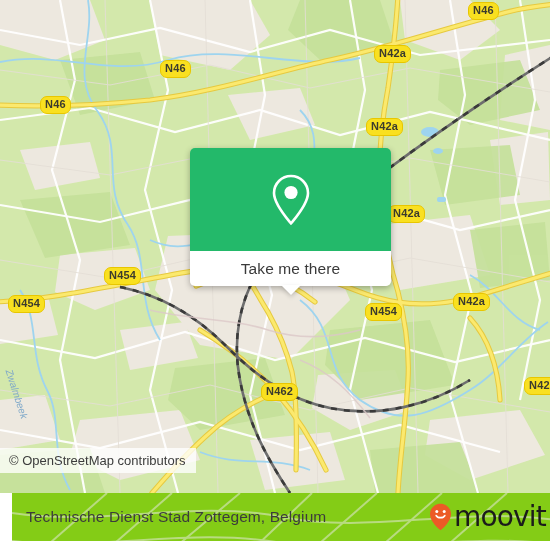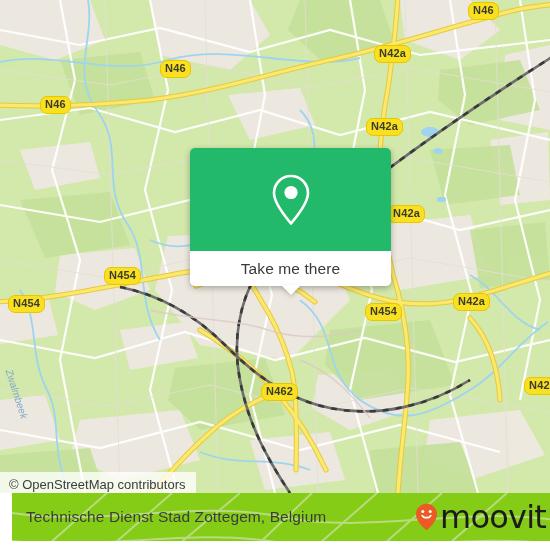--- a/index.html
+++ b/index.html
@@ -113,21 +113,21 @@
     border-left: 10px solid transparent;
     border-right: 10px solid transparent;
     border-top: 10px solid #ffffff;
     filter: drop-shadow(0 2px 2px rgba(0,0,0,0.18));
   }
 
   
   .attribution {
     position: absolute;
     left: 0;
-    top: 472px;
+    top: 448px;
     height: 25px;
     background: rgba(255,255,255,0.78);
     display: flex;
     align-items: center;
     padding: 0 10px 0 9px;
     box-sizing: border-box;
     z-index: 25;
   }
   .attribution span {
     font-size: 13px;
@@ -164,21 +164,21 @@
     z-index: 2;
   }
   .brand {
     position: relative;
     display: flex;
     align-items: center;
     z-index: 2;
   }
   .brand-pin { width: 23px; height: 28px; display:block; margin-right: 2px; }
   .brand-word {
-    font-size: 32px;
+    font-size: 28px;
     color: #1b1b1b;
     letter-spacing: -0.8px;
     font-family: "DejaVu Sans", sans-serif;
     font-weight: 500;
     line-height: 30px;
   }
 </style>
 </head>
 <body>
 

